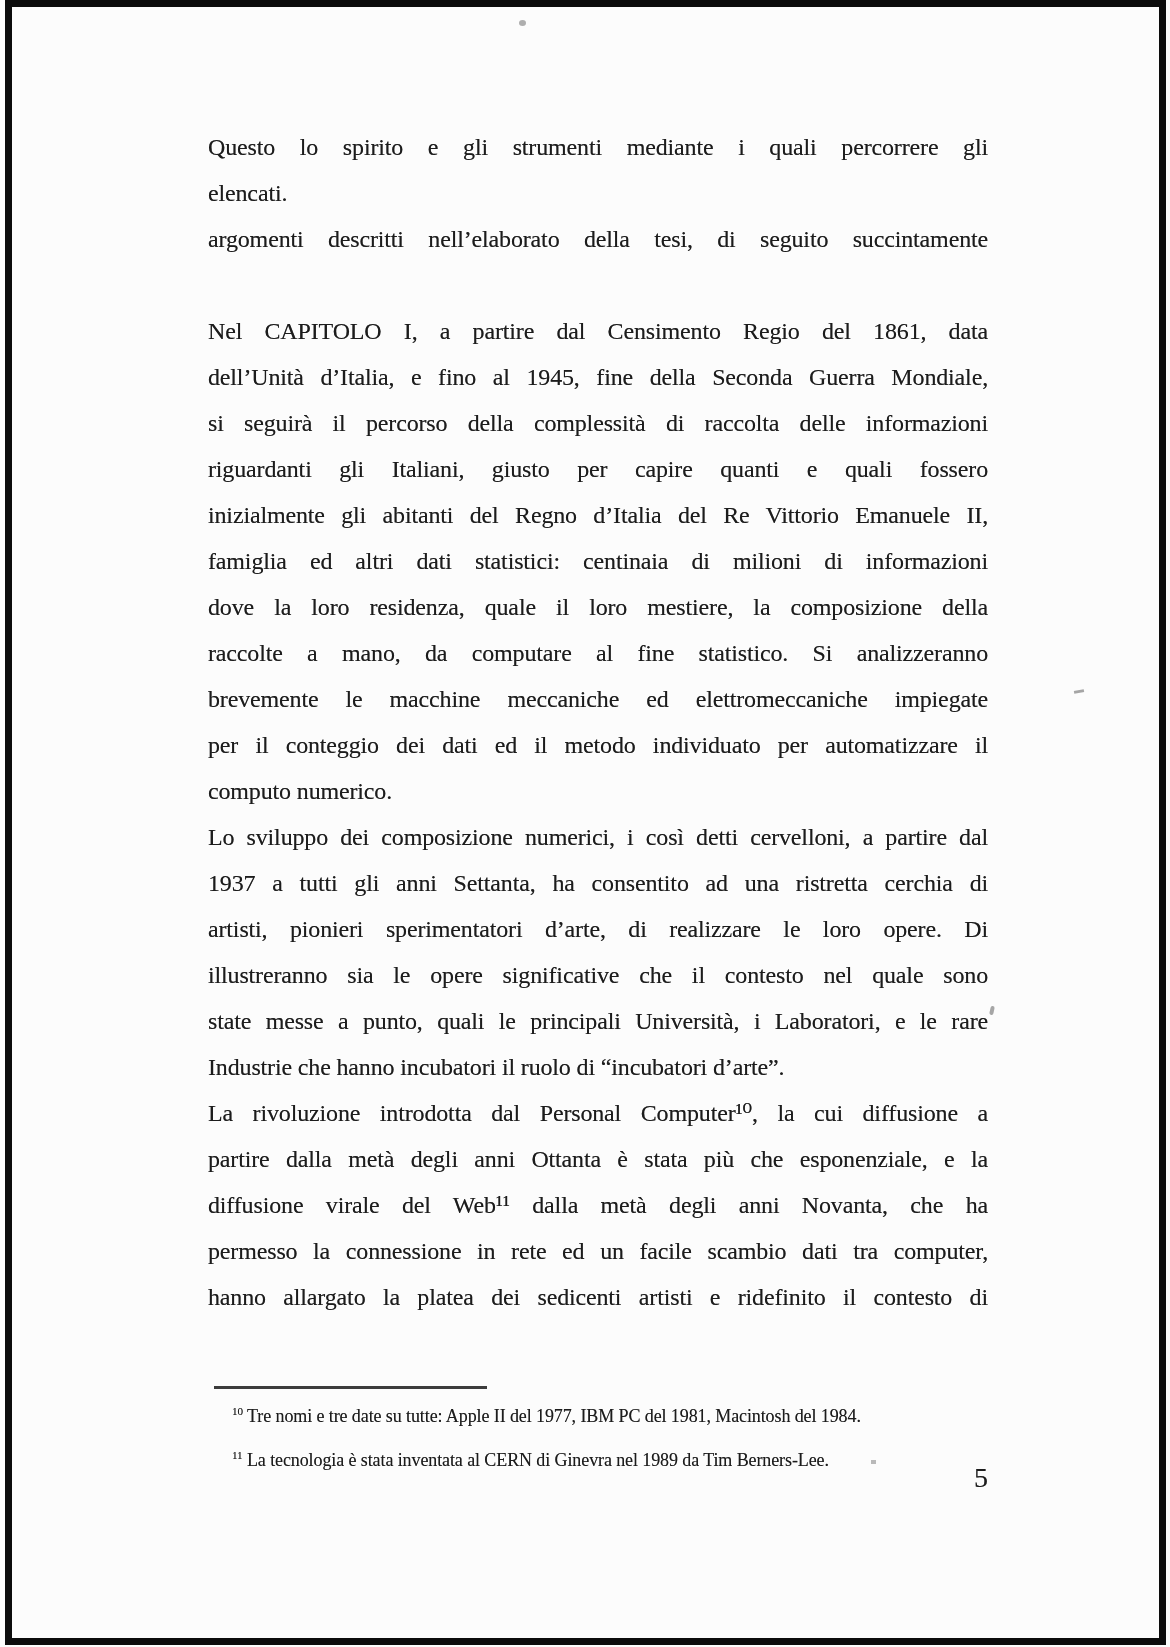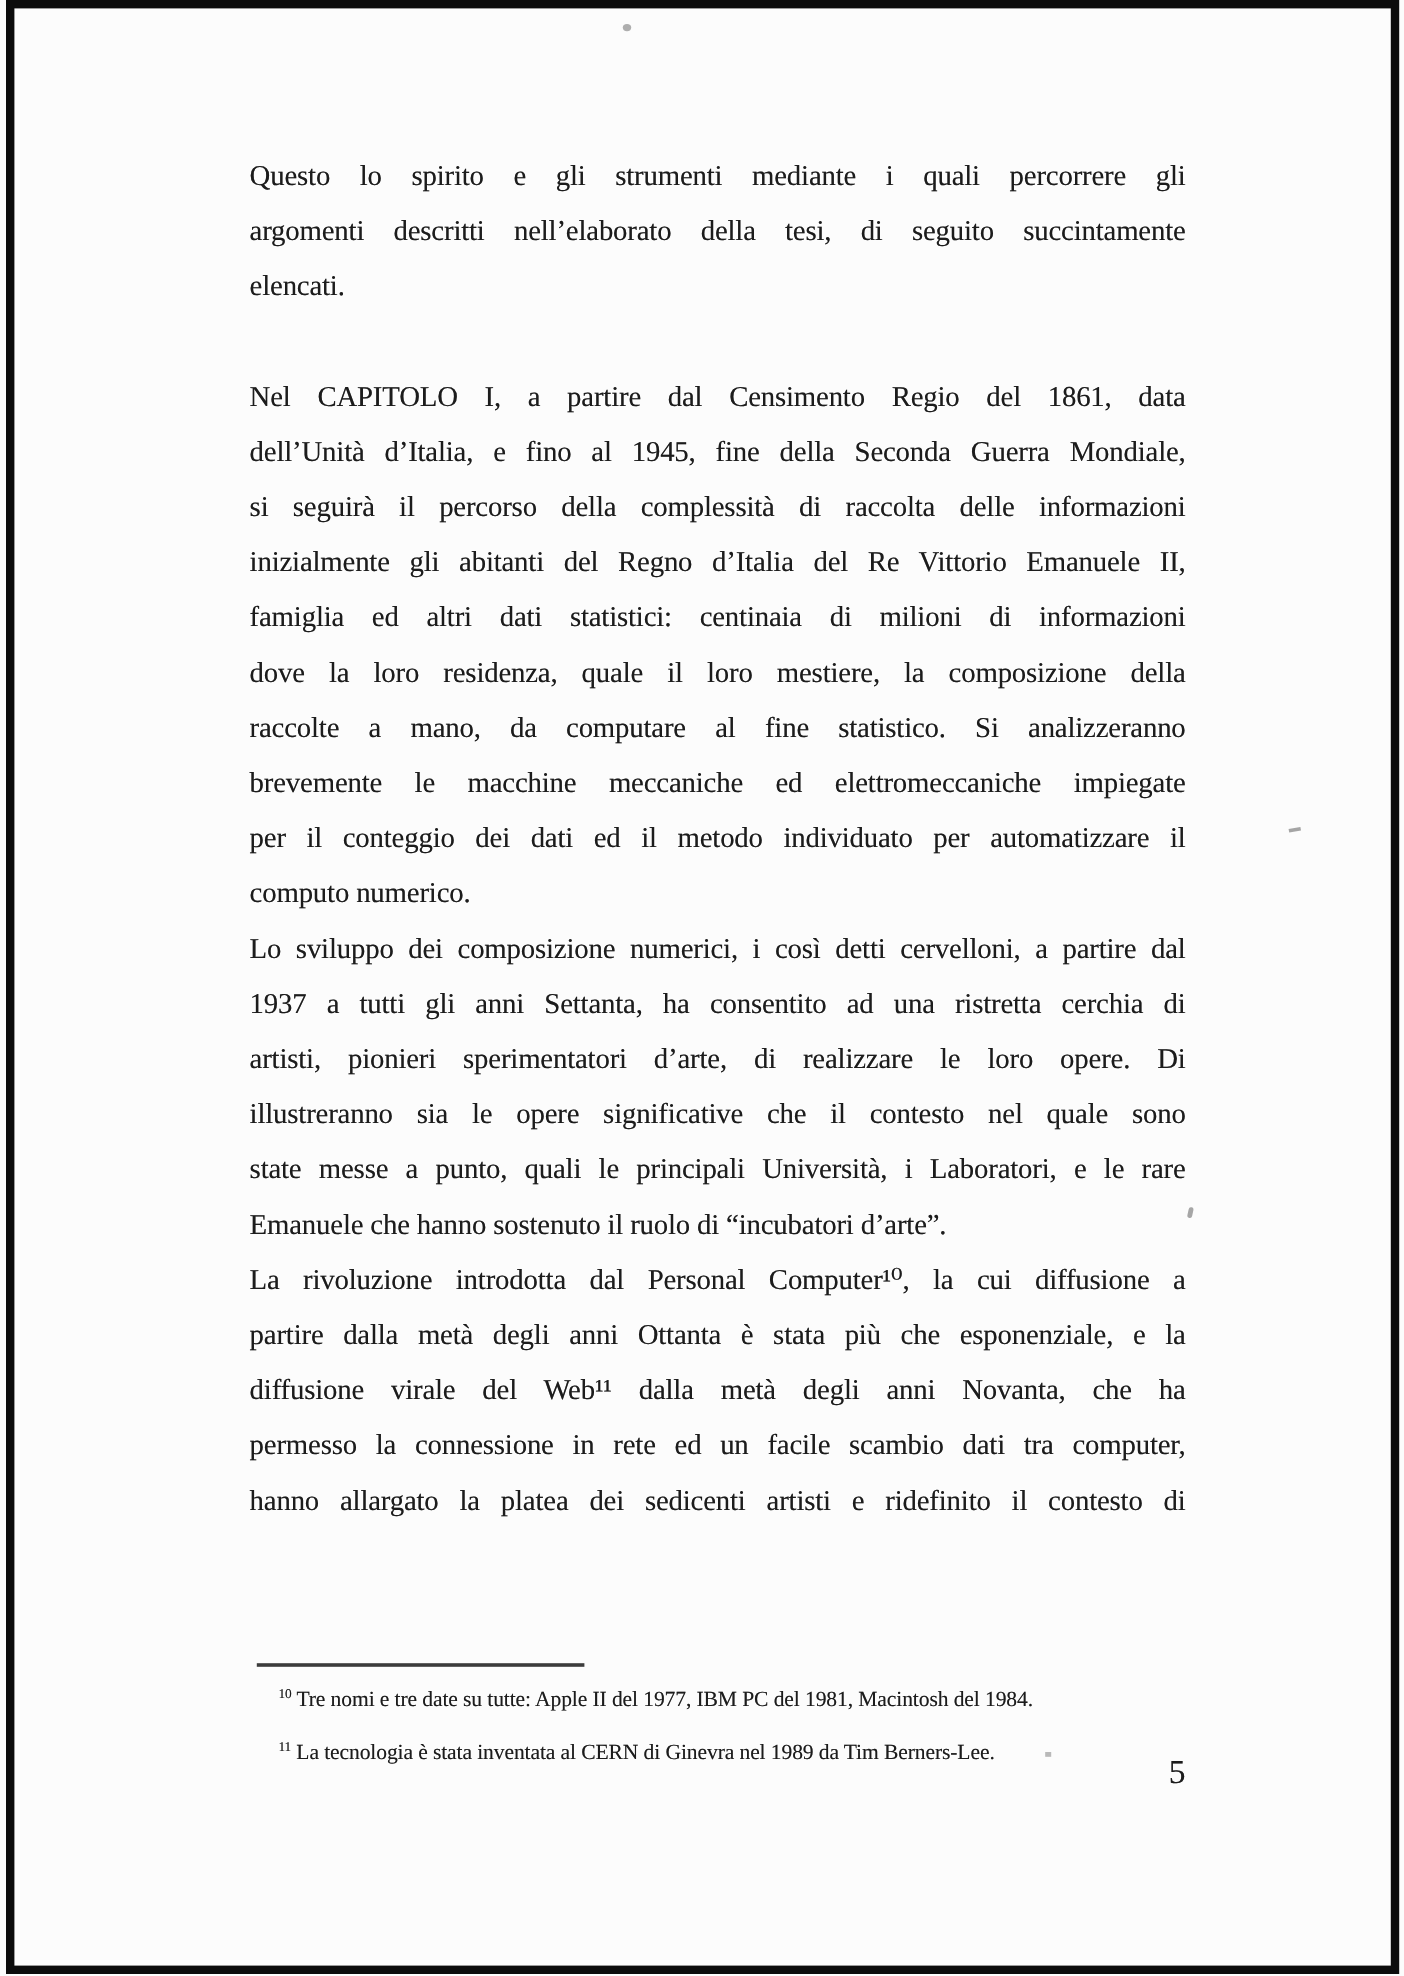--- a/index.html
+++ b/index.html
@@ -64,42 +64,43 @@
 </style>
 </head>
 <body>
 
 <div class="page">
   <div class="frame"></div>
 
   <div class="textblock">
       <div class="para">
         <div class="line">Questo lo spirito e gli strumenti mediante i quali percorrere gli</div>
+        <div class="line last">elencati.</div>
         <div class="line">argomenti descritti nell’elaborato della tesi, di seguito succintamente</div>
-        <div class="line last">elencati.</div>
       </div>
       <div class="para space-before">
         <div class="line">Nel CAPITOLO I, a partire dal Censimento Regio del 1861, data</div>
         <div class="line">dell’Unità d’Italia, e fino al 1945, fine della Seconda Guerra Mondiale,</div>
         <div class="line">si seguirà il percorso della complessità di raccolta delle informazioni</div>
+        <div class="line">riguardanti gli Italiani, giusto per capire quanti e quali fossero</div>
         <div class="line">inizialmente gli abitanti del Regno d’Italia del Re Vittorio Emanuele II,</div>
         <div class="line">famiglia ed altri dati statistici: centinaia di milioni di informazioni</div>
         <div class="line">dove la loro residenza, quale il loro mestiere, la composizione della</div>
         <div class="line">raccolte a mano, da computare al fine statistico. Si analizzeranno</div>
         <div class="line">brevemente le macchine meccaniche ed elettromeccaniche impiegate</div>
         <div class="line">per il conteggio dei dati ed il metodo individuato per automatizzare il</div>
         <div class="line last">computo numerico.</div>
       </div>
       <div class="para">
         <div class="line">Lo sviluppo dei composizione numerici, i così detti cervelloni, a partire dal</div>
         <div class="line">1937 a tutti gli anni Settanta, ha consentito ad una ristretta cerchia di</div>
         <div class="line">artisti, pionieri sperimentatori d’arte, di realizzare le loro opere. Di</div>
         <div class="line">illustreranno sia le opere significative che il contesto nel quale sono</div>
         <div class="line">state messe a punto, quali le principali Università, i Laboratori, e le rare</div>
-        <div class="line last">Emanuele che hanno sostenuto il ruolo di “incubatori d’arte”.</div>
+        <div class="line last">Industrie che hanno incubatori il ruolo di “incubatori d’arte”.</div>
       </div>
       <div class="para">
         <div class="line">La rivoluzione introdotta dal Personal Computer¹⁰, la cui diffusione a</div>
         <div class="line">partire dalla metà degli anni Ottanta è stata più che esponenziale, e la</div>
         <div class="line">diffusione virale del Web¹¹ dalla metà degli anni Novanta, che ha</div>
         <div class="line">permesso la connessione in rete ed un facile scambio dati tra computer,</div>
         <div class="line">hanno allargato la platea dei sedicenti artisti e ridefinito il contesto di</div>
       </div>
     </div>
 

